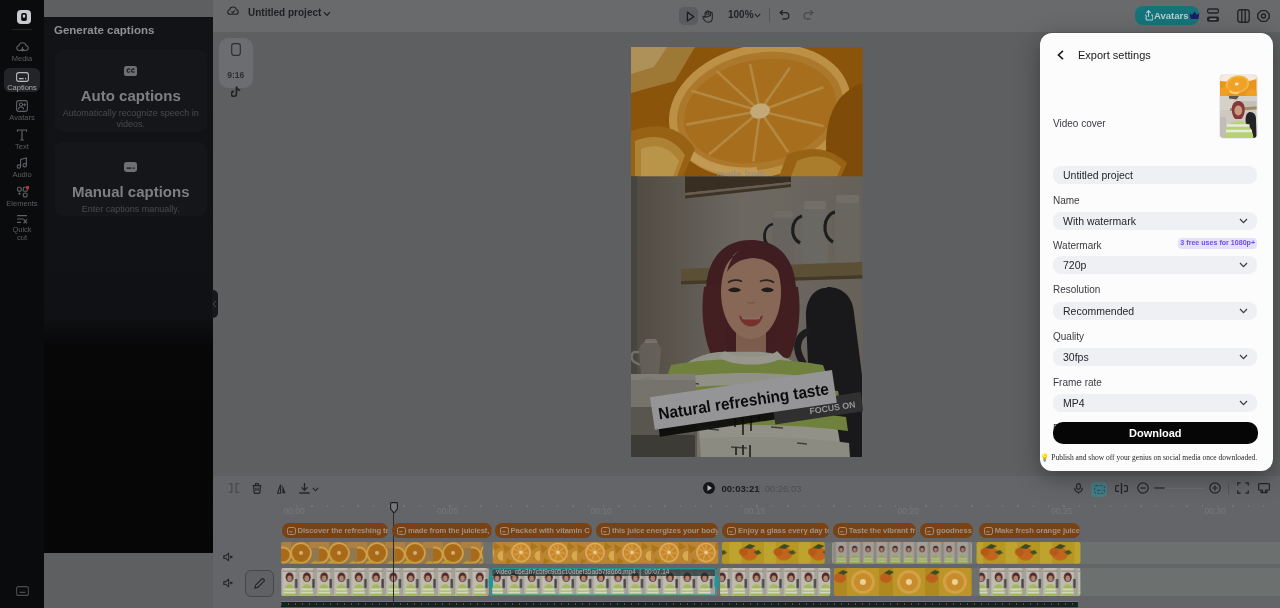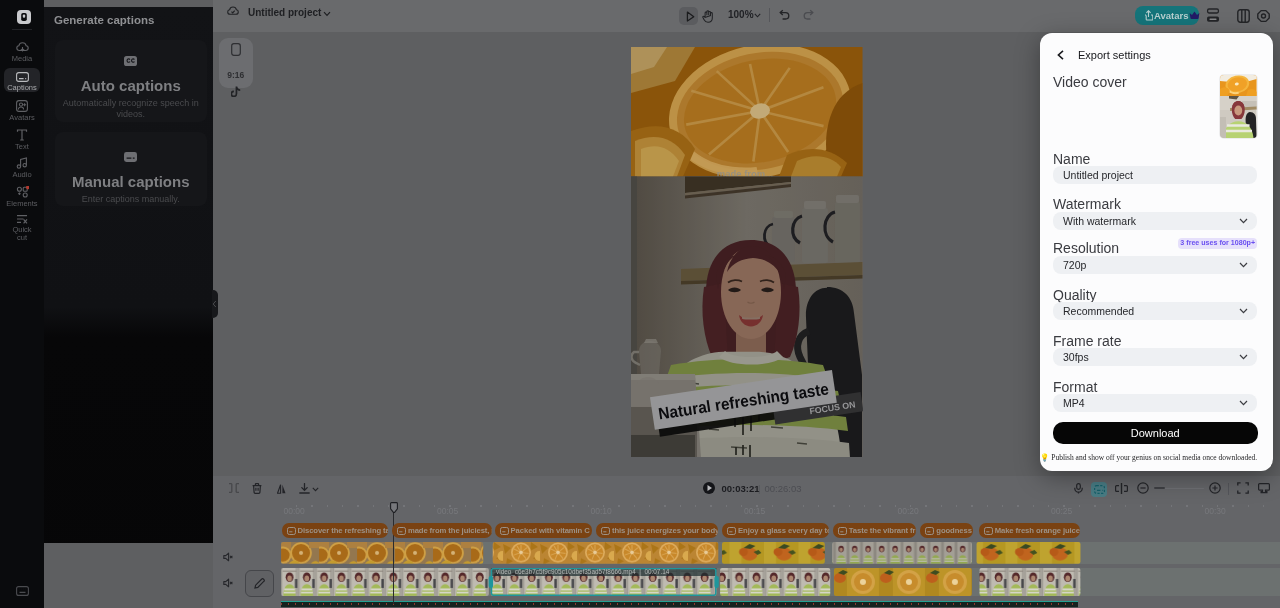--- a/index.html
+++ b/index.html
@@ -4,41 +4,41 @@
 html,body{margin:0;padding:0;width:1280px;height:608px;overflow:hidden;background:#5e5f61;font-family:"Liberation Sans",sans-serif;}
 *{box-sizing:border-box;}
 .abs{position:absolute;}
 #stage{position:relative;width:1280px;height:608px;}
 
 #sidebar{left:0;top:0;width:44px;height:608px;background:#0a0b0d;z-index:5;}
 .sb-item{position:absolute;left:0;width:44px;text-align:center;color:#5c5d61;font-size:7.5px;}
 .sb-item svg{display:block;margin:0 auto 1px auto;}
 #sb-captions{position:absolute;left:4px;top:68px;width:36px;height:24px;background:#232428;border-radius:6px;}
 
-#panel{left:44px;top:7px;width:169px;height:536px;background:linear-gradient(#121316 0px,#101114 300px,#070708 330px,#060607 608px);z-index:5;}
+#panel{left:44px;top:17px;width:169px;height:536px;background:linear-gradient(#121316 0px,#101114 300px,#070708 330px,#060607 608px);z-index:5;}
 #panel h1{position:absolute;left:10px;top:7px;font-size:11.5px;color:#8f9093;margin:0;font-weight:bold;}
 .card{position:absolute;left:10.5px;width:152.5px;background:#151619;border-radius:8px;text-align:center;}
 .card .ttl{font-weight:bold;font-size:15px;color:#7e7f82;}
 .card .dsc{font-size:9px;color:#4a4b4e;line-height:11px;margin-top:4px;}
 #collapse{left:212px;top:289.7px;width:6px;height:28.7px;background:#17181b;border-radius:0 5px 5px 0;z-index:6;}
 
 #topbar{left:213px;top:0;width:1067px;height:31.6px;background:#696a6c;}
 
 #canvas{left:213px;top:31.6px;width:1067px;height:444px;background:#5e5f61;}
 #ratiocard{left:218.9px;top:37.5px;width:33.7px;height:50.8px;background:#6c6d70;border-radius:9px;text-align:center;}
 
 #timeline{left:213px;top:475.6px;width:1067px;height:132.4px;background:#646568;}
 .chip{position:absolute;top:522.5px;height:15.5px;background:#7a4212;border-radius:7px;color:#9c9287;font-size:7.7px;font-weight:bold;line-height:15.7px;white-space:nowrap;overflow:hidden;padding-left:16px;letter-spacing:-.1px;z-index:3;}
 .chip svg{position:absolute;left:5px;top:4px;}
 
 #modal{left:1040px;top:32.5px;width:232.5px;height:438.5px;background:#fcfcfd;border-radius:12px;z-index:10;box-shadow:0 6px 24px rgba(0,0,0,.35);}
-#modal .lbl{position:absolute;left:13px;font-size:14px;color:#3a3b40;}
+#modal .lbl{position:absolute;left:13px;font-size:10px;color:#3a3b40;margin-top:44px;}
 #modal .field{position:absolute;left:13px;width:204px;height:18px;background:#eef0f3;border-radius:8px;font-size:10.5px;color:#26272b;line-height:18px;padding-left:10px;}
 #modal .chev{position:absolute;right:9px;top:6px;}
-#dlbtn{position:absolute;left:12.5px;top:389.6px;width:205.5px;height:22.4px;background:#060606;border-radius:10px;color:#fff;font-weight:normal;font-size:11px;text-align:center;line-height:22.4px;}
+#dlbtn{position:absolute;left:12.5px;top:389.6px;width:205.5px;height:22.4px;background:#060606;border-radius:10px;color:#fff;font-weight:bold;font-size:11px;text-align:center;line-height:22.4px;}
 </style></head>
 <body>
 <div id="stage">
   <div class="abs" id="topbar">
     <svg class="abs" style="left:14px;top:6px" width="12" height="10" viewBox="0 0 12 10" fill="none" stroke="#212225" stroke-width="1.1">
         <path d="M3.2 8.2 C1.7 8.2 .7 7.2 .7 5.9 C.7 4.7 1.5 3.9 2.6 3.8 C2.9 2.2 4.2 1 6 1 C7.8 1 9.1 2.2 9.4 3.8 C10.5 3.9 11.3 4.7 11.3 5.9 C11.3 7.2 10.3 8.2 8.8 8.2 Z"></path>
         <path d="M4.5 5.6 l1.2 1.2 2-2.2" stroke-width="1.2"></path>
       </svg>
     <div class="abs" style="left:35px;top:6.5px;font-size:10px;font-weight:bold;color:#1e1f22">Untitled project</div>
     <svg class="abs" style="left:110px;top:11px" width="8" height="6" viewBox="0 0 8 6" fill="none" stroke="#1e1f22" stroke-width="1.2">

